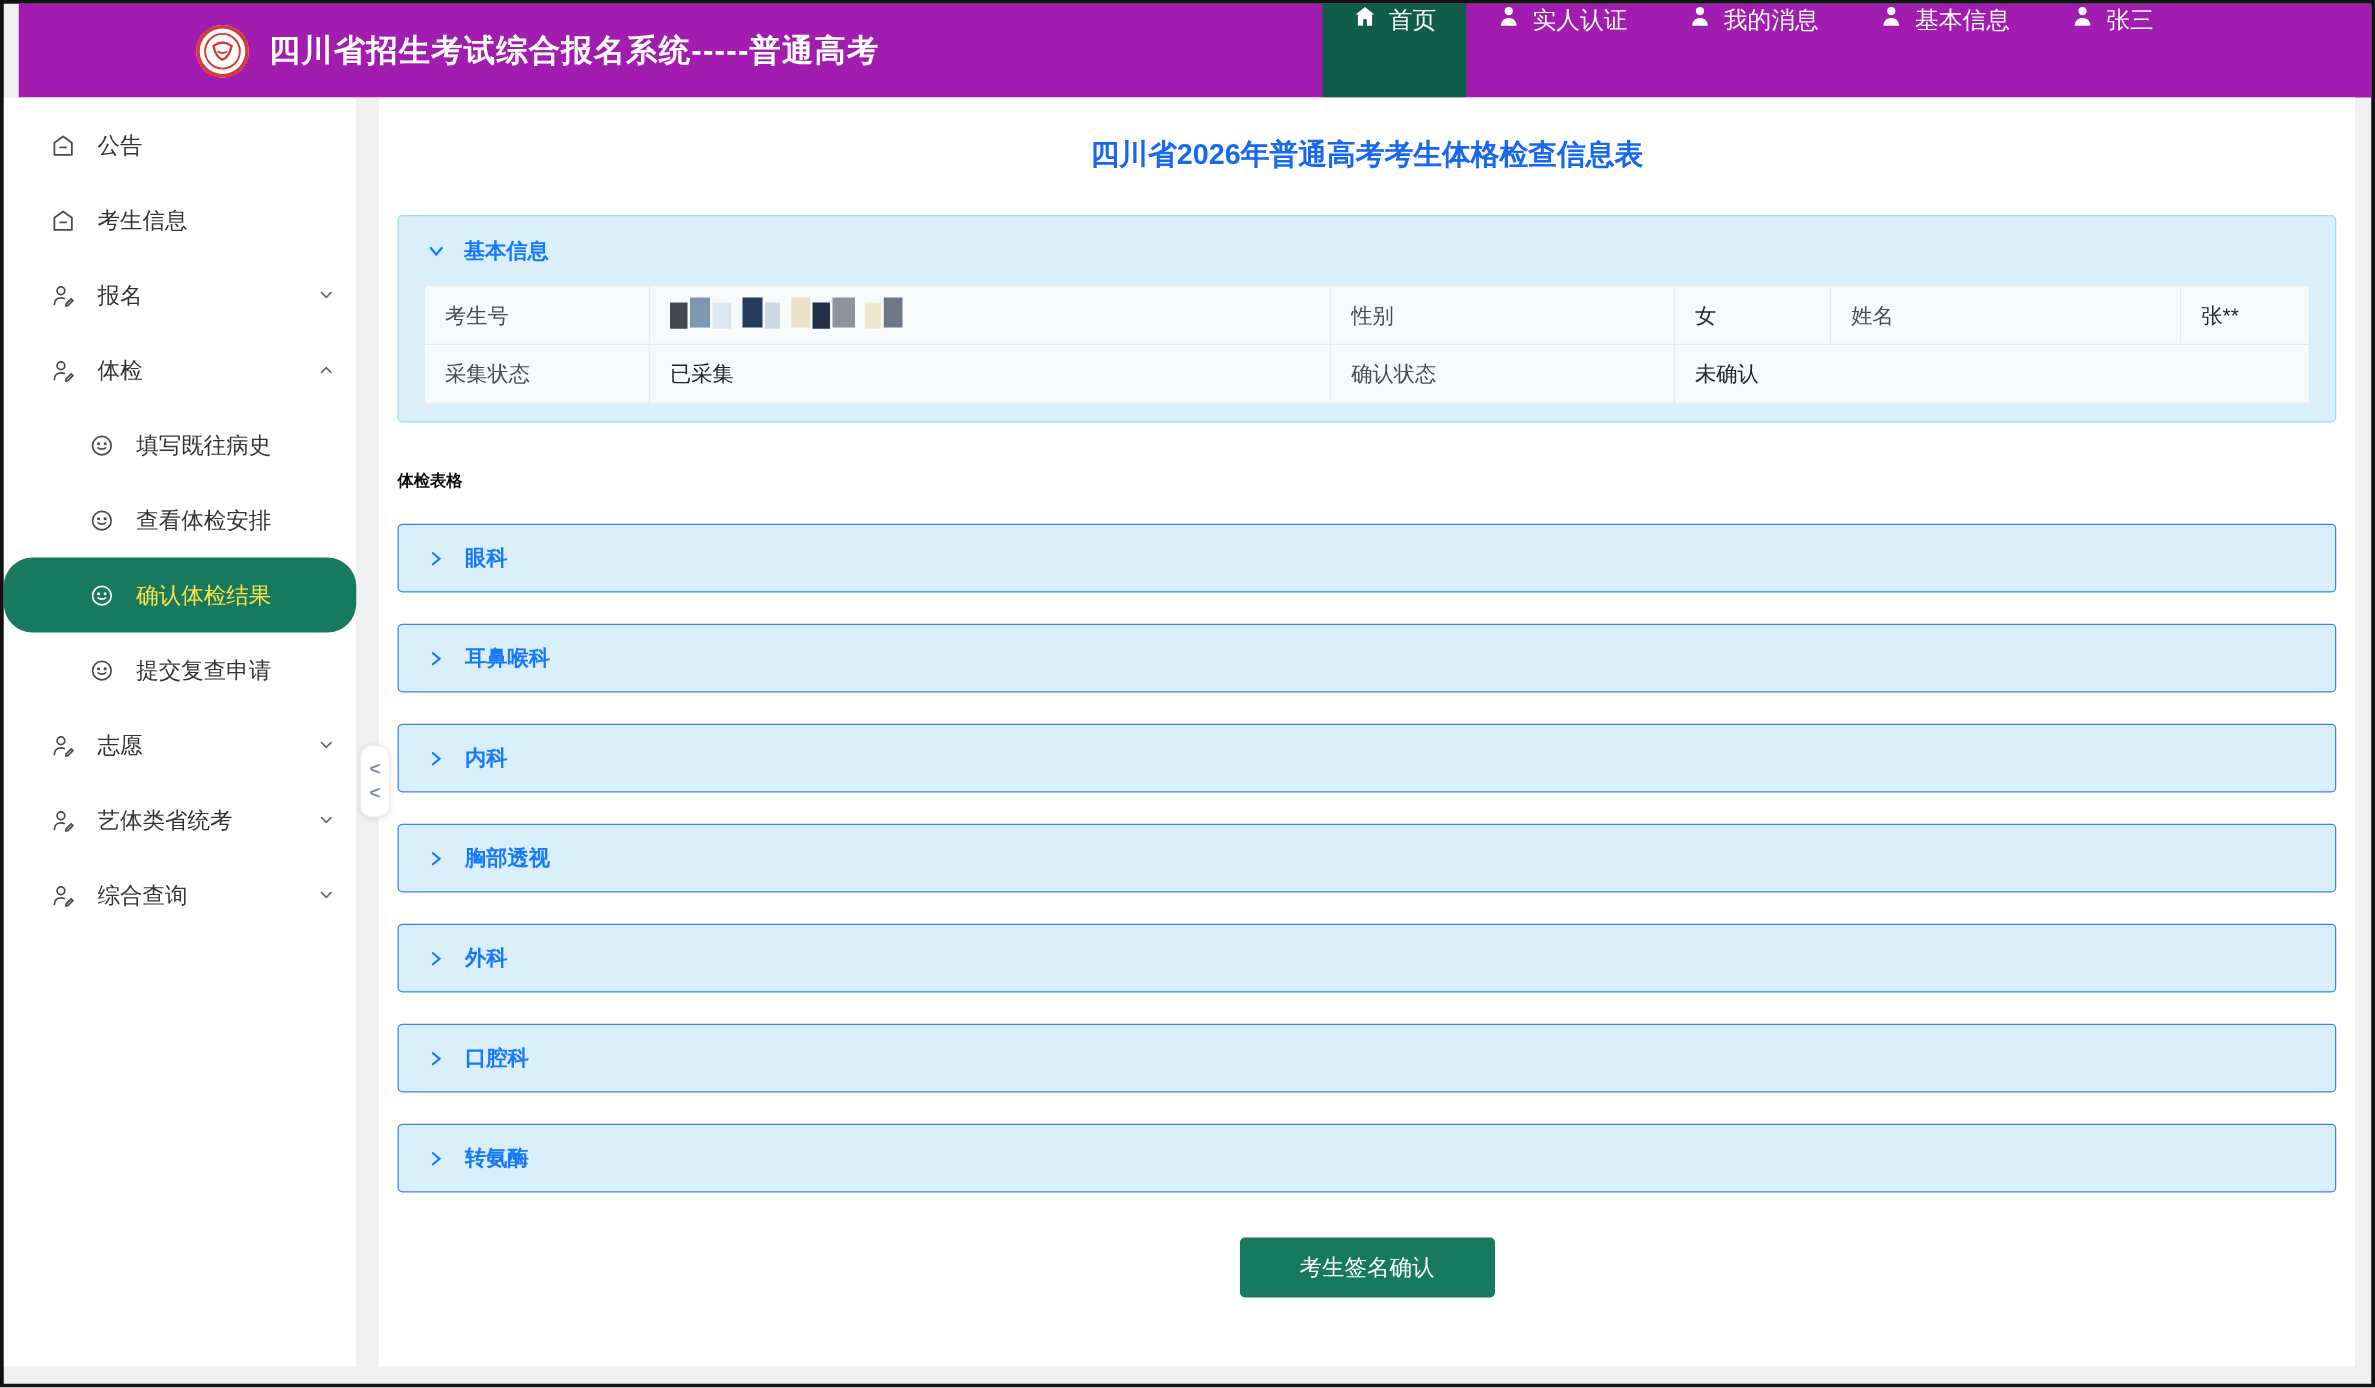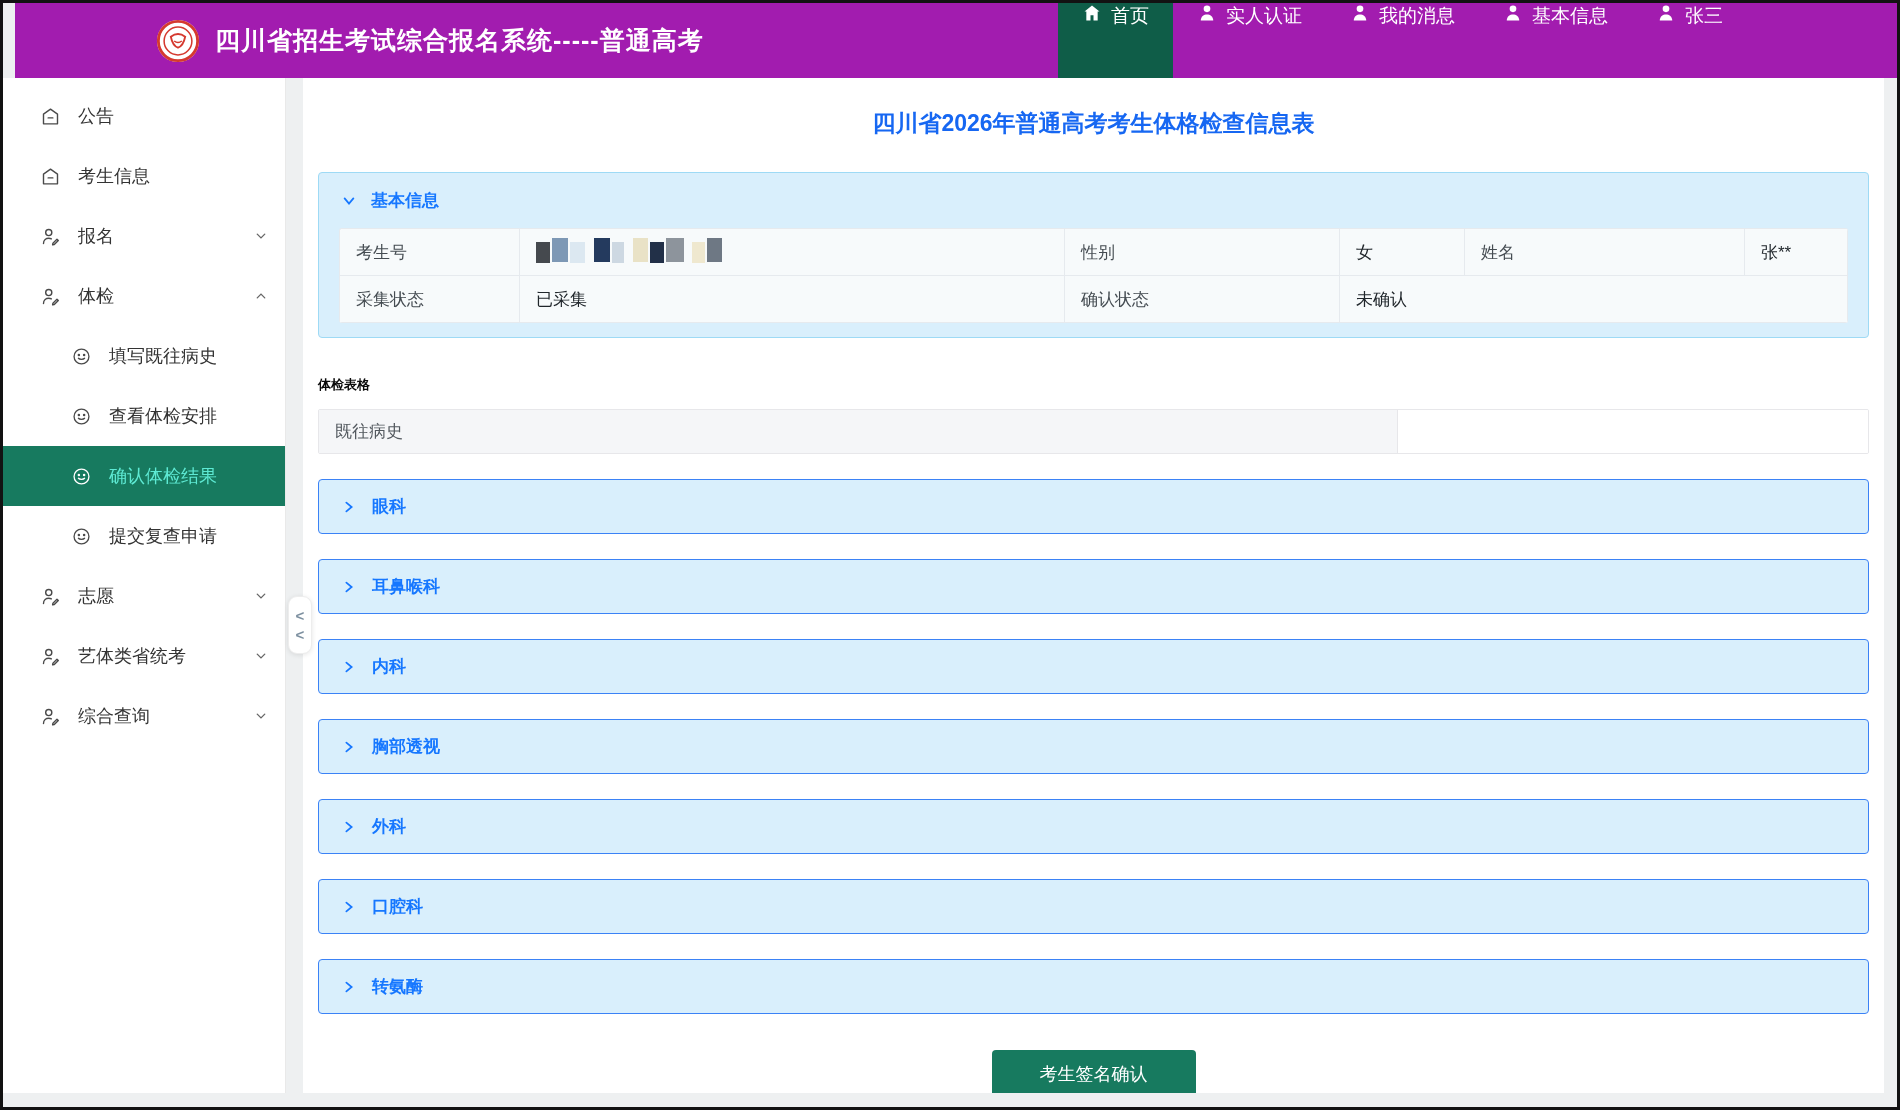--- a/index.html
+++ b/index.html
@@ -21,21 +21,21 @@
 
   
   .body-row { flex:1; display:flex; min-height:0; padding-bottom:14px; position:relative; }
 
   
   .sidebar { width:283px; background:#fff; border-right:1px solid #e9e9e9; padding-top:8px; flex-shrink:0; }
   .side-item { height:60px; display:flex; align-items:center; gap:17px; padding-left:37px; padding-right:18px; font-size:18px; color:#333; cursor:pointer; position:relative; }
   .side-item.lvl2 { padding-left:68px; }
   .side-item .s-icon { width:21px; height:21px; color:#4a4a4a; flex-shrink:0; display:flex; }
   .side-item .s-icon svg { width:100%; height:100%; }
-  .side-item.active { background:#177a5f; color:#5eead4; }
+  .side-item.active { background:#177a5f; color:#fde047;border-radius:23px; }
   .side-item.active .s-icon { color:#fff; }
   .side-chevron { margin-left:auto; width:12px; height:12px; color:#666; display:flex; }
   .side-chevron svg { width:12px; height:12px; }
 
   
   .gutter { width:17px; background:#eef0f1; position:relative; flex-shrink:0; }
   .collapse-handle { position:absolute; left:2px; top:518px; width:24px; height:58px; background:#fff; border:1px solid #ededed; border-radius:9px; box-shadow:0 1px 5px rgba(0,0,0,.10); z-index:5; display:flex; flex-direction:column; align-items:center; justify-content:center; gap:4px; cursor:pointer; color:#7d90a0; font-size:15px; font-weight:bold; line-height:1; }
 
   
   .card { flex:1; background:#fff; margin-right:13px; padding:0 15px; overflow:hidden; position:relative; }
@@ -325,24 +325,20 @@
 
           <div class="cell">采集状态</div>
           <div class="cell value">已采集</div>
           <div class="cell">确认状态</div>
           <div class="cell value span3">未确认</div>
         </div>
       </div>
 
       <div class="form-heading">体检表格</div>
 
-      <div class="history-row">
-        <div class="history-label-cell">既往病史</div>
-        <div class="history-value-cell"></div>
-      </div>
 
       <div class="section">
         <span class="sec-chev">
             <svg viewBox="0 0 16 16" fill="none" stroke="currentColor" stroke-width="2" stroke-linecap="round">
               <polyline points="5,3 11,8 5,13"></polyline>
             </svg>
           </span>
         <span class="section-label">眼科</span>
       </div>
 

